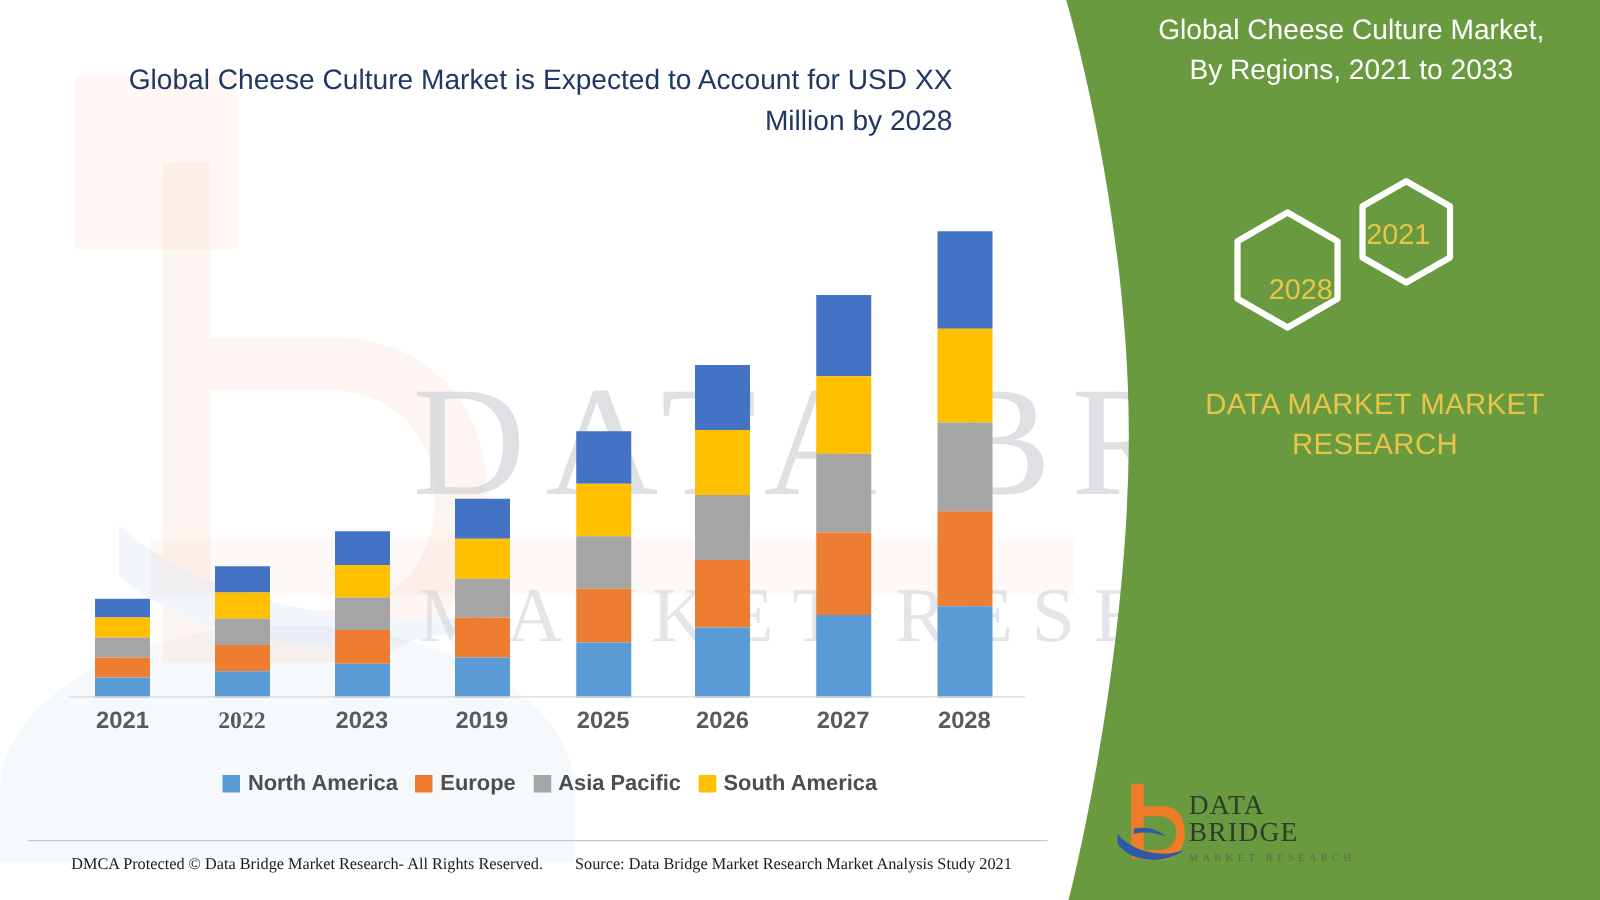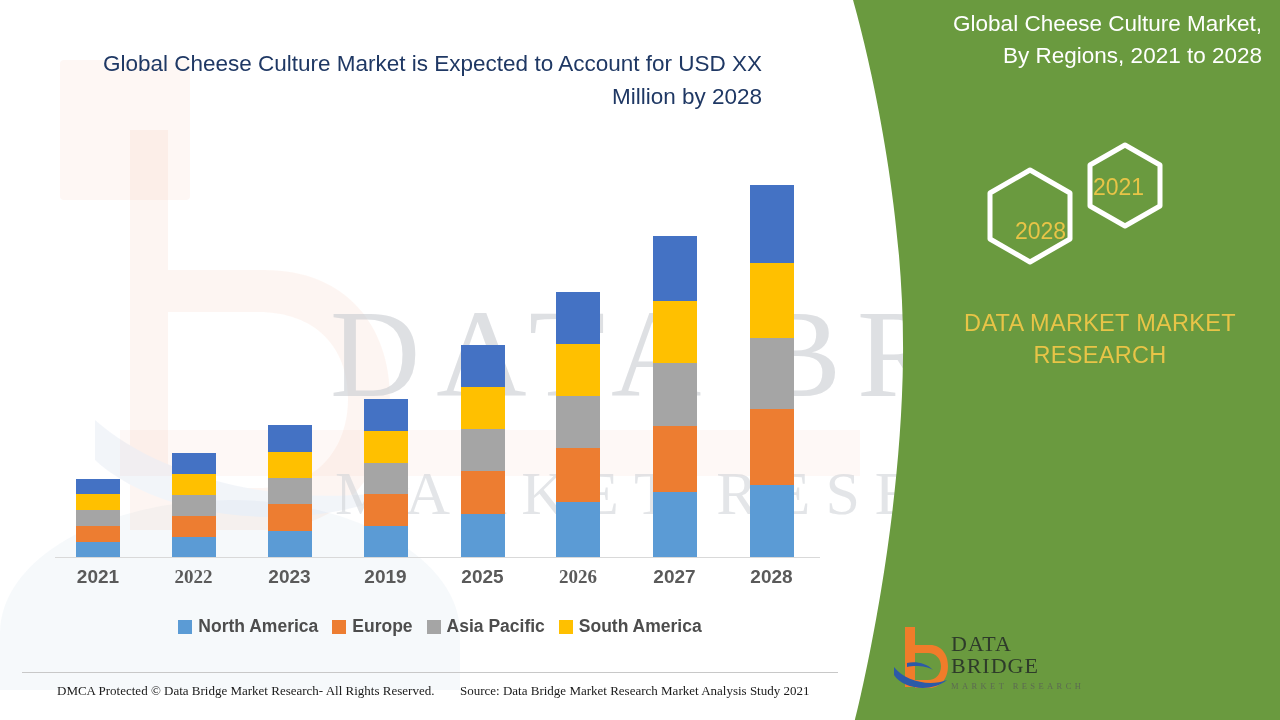--- a/index.html
+++ b/index.html
@@ -209,21 +209,21 @@
     width: 1280px; height: 720px;
     z-index: 5;
     pointer-events: none;
   }
 
   .panel-title {
     position: absolute;
     left: 900px;
     top: 8px;
     width: 362px;
-    text-align: right;
+    text-align: center;
     color: #ffffff;
     font-size: 22.5px;
     line-height: 1.42;
     z-index: 7;
     font-family: "Liberation Sans", sans-serif;
   }
   .hexwrap {
     position: absolute;
     left: 985px;
     top: 140px;
@@ -369,21 +369,21 @@
           <div class="seg" style="height: 73px; background: rgb(91, 155, 213);"></div>
         </div>
       </div>
     <div class="axis-line"></div>
     <div class="xlabels" id="xlabels">
         <div class="xlabel" style="left: -2px;">2021</div>
         <div class="xlabel" style="left: 93.5px; font-family: Liberation Serif, serif;">2022</div>
         <div class="xlabel" style="left: 189.5px;">2023</div>
         <div class="xlabel" style="left: 285.5px;">2019</div>
         <div class="xlabel" style="left: 382.5px;">2025</div>
-        <div class="xlabel" style="left: 478px; font-family: Liberation Serif, serif;">2026</div>
+        <div class="xlabel" style="left: 478px;">2026</div>
         <div class="xlabel" style="left: 574.5px;">2027</div>
         <div class="xlabel" style="left: 671.5px;">2028</div>
       </div>
   </div>
 
   <div class="legend" id="legend">
       <div class="legend-item">
         <span class="swatch" style="background: rgb(91, 155, 213);"></span>
         <span class="legend-label">North America</span>
       </div>
@@ -404,21 +404,21 @@
   <div class="footer-line"></div>
   <div class="footer footer-left">DMCA Protected © Data Bridge Market Research- All Rights Reserved.</div>
   <div class="footer footer-right">Source: Data Bridge Market Research Market Analysis Study 2021</div>
 
   <svg class="green-panel" viewBox="0 0 1280 720" preserveAspectRatio="none">
     <path d="M1280 0 L853 0 C853 0 905 175 903 358 C901 540 855 720 855 720 L1280 720 Z" fill="#6a9a3f"></path>
   </svg>
 
   <div class="panel-title">
     <span>Global Cheese Culture Market,</span><br>
-    <span>By Regions, 2021 to 2028</span>
+    <span>By Regions, 2021 to 2033</span>
   </div>
 
   <div class="hexwrap">
     <svg viewBox="0 0 200 145" width="200" height="145">
       <polygon points="45,30 85,53 85,99 45,122 5,99 5,53" fill="none" stroke="#ffffff" stroke-width="5" stroke-linejoin="round"></polygon>
       <polygon points="140,5 175,25 175,66 140,86 105,66 105,25" fill="none" stroke="#ffffff" stroke-width="5" stroke-linejoin="round"></polygon>
     </svg>
     <div class="hex-year hex-year-2021">2021</div>
     <div class="hex-year hex-year-2028">2028</div>
   </div>

